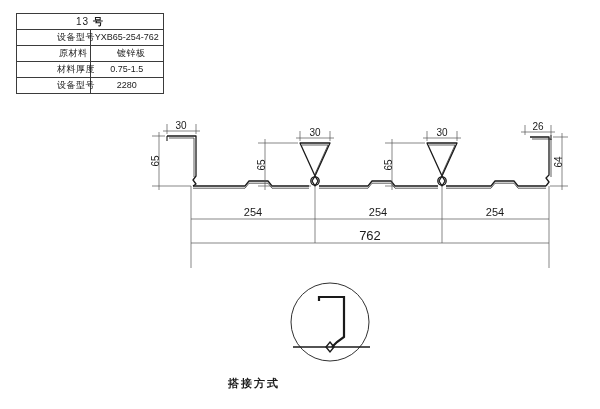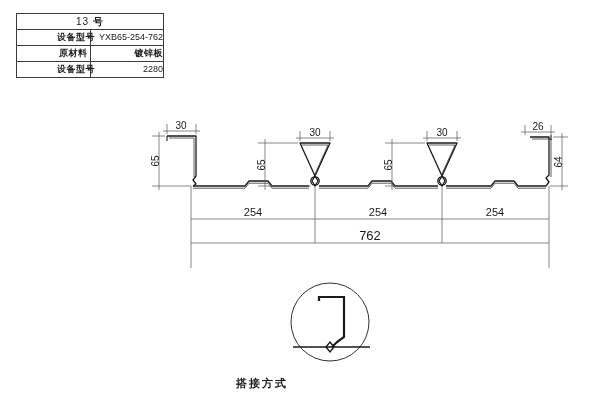--- a/index.html
+++ b/index.html
@@ -30,30 +30,29 @@
     height: 15px;
     line-height: 15px;
     text-align: center;
     vertical-align: middle;
     font-size: 9px;
     padding: 0;
     white-space: nowrap;
   }
   #spec-table td.label {
     width: 60px;
-    font-weight: bold;
+    font-weight: normal;
     letter-spacing: 0.5px;
     padding-left: 40px;
   }
   #spec-table td.value {
     width: 86px;
-    text-align: right;
   }
   #spec-table td.value.cjk {
-    font-weight: bold;
+    font-weight: normal;
     letter-spacing: 0.5px;
     padding-left: 9px;
   }
   #spec-table td.title {
     font-size: 10px;
     letter-spacing: 1px;
   }
   #spec-table td.title b { font-weight: bold; }
 
   
@@ -87,20 +86,24 @@
   </tr>
   <tr>
     <td class="label">设备型号</td>
     <td class="value">YXB65-254-762</td>
   </tr>
   <tr>
     <td class="label">原材料</td>
     <td class="value cjk">镀锌板</td>
   </tr>
   <tr>
+    <td class="label">材料厚度</td>
+    <td class="value">0.75-1.5</td>
+  </tr>
+  <tr>
     <td class="label">设备型号</td>
     <td class="value">2280</td>
   </tr>
 </tbody>
   </table>
 
 <svg id="drawing" viewBox="0 0 600 409">
 
   <g>
     <path d="M 167,136 L 167,141" fill="none" stroke="#1a1a1a" stroke-width="1.1"></path>
@@ -225,13 +228,13 @@
     <circle cx="330" cy="322" r="39" fill="none" stroke="#1a1a1a" stroke-width="0.9"></circle>
 
     <line x1="293" y1="347" x2="370" y2="347" stroke="#1a1a1a" stroke-width="1.4"></line>
 
     <path d="M 319,301 L 319,297 L 344,297 L 344,337 L 337,342 L 332,347" fill="none" stroke="#1a1a1a" stroke-width="2.2" stroke-linejoin="miter"></path>
 
     <path d="M 330,342 L 334,347 L 330,352 L 326,347 Z" fill="none" stroke="#1a1a1a" stroke-width="1.4"></path>
   </g>
 </svg>
 
-<div class="cap" style="left:16px; width:492px; top:376px;">搭接方式</div>
+<div class="cap" style="left:8px; width:492px; top:376px;">搭接方式</div>
 
 </body></html>

